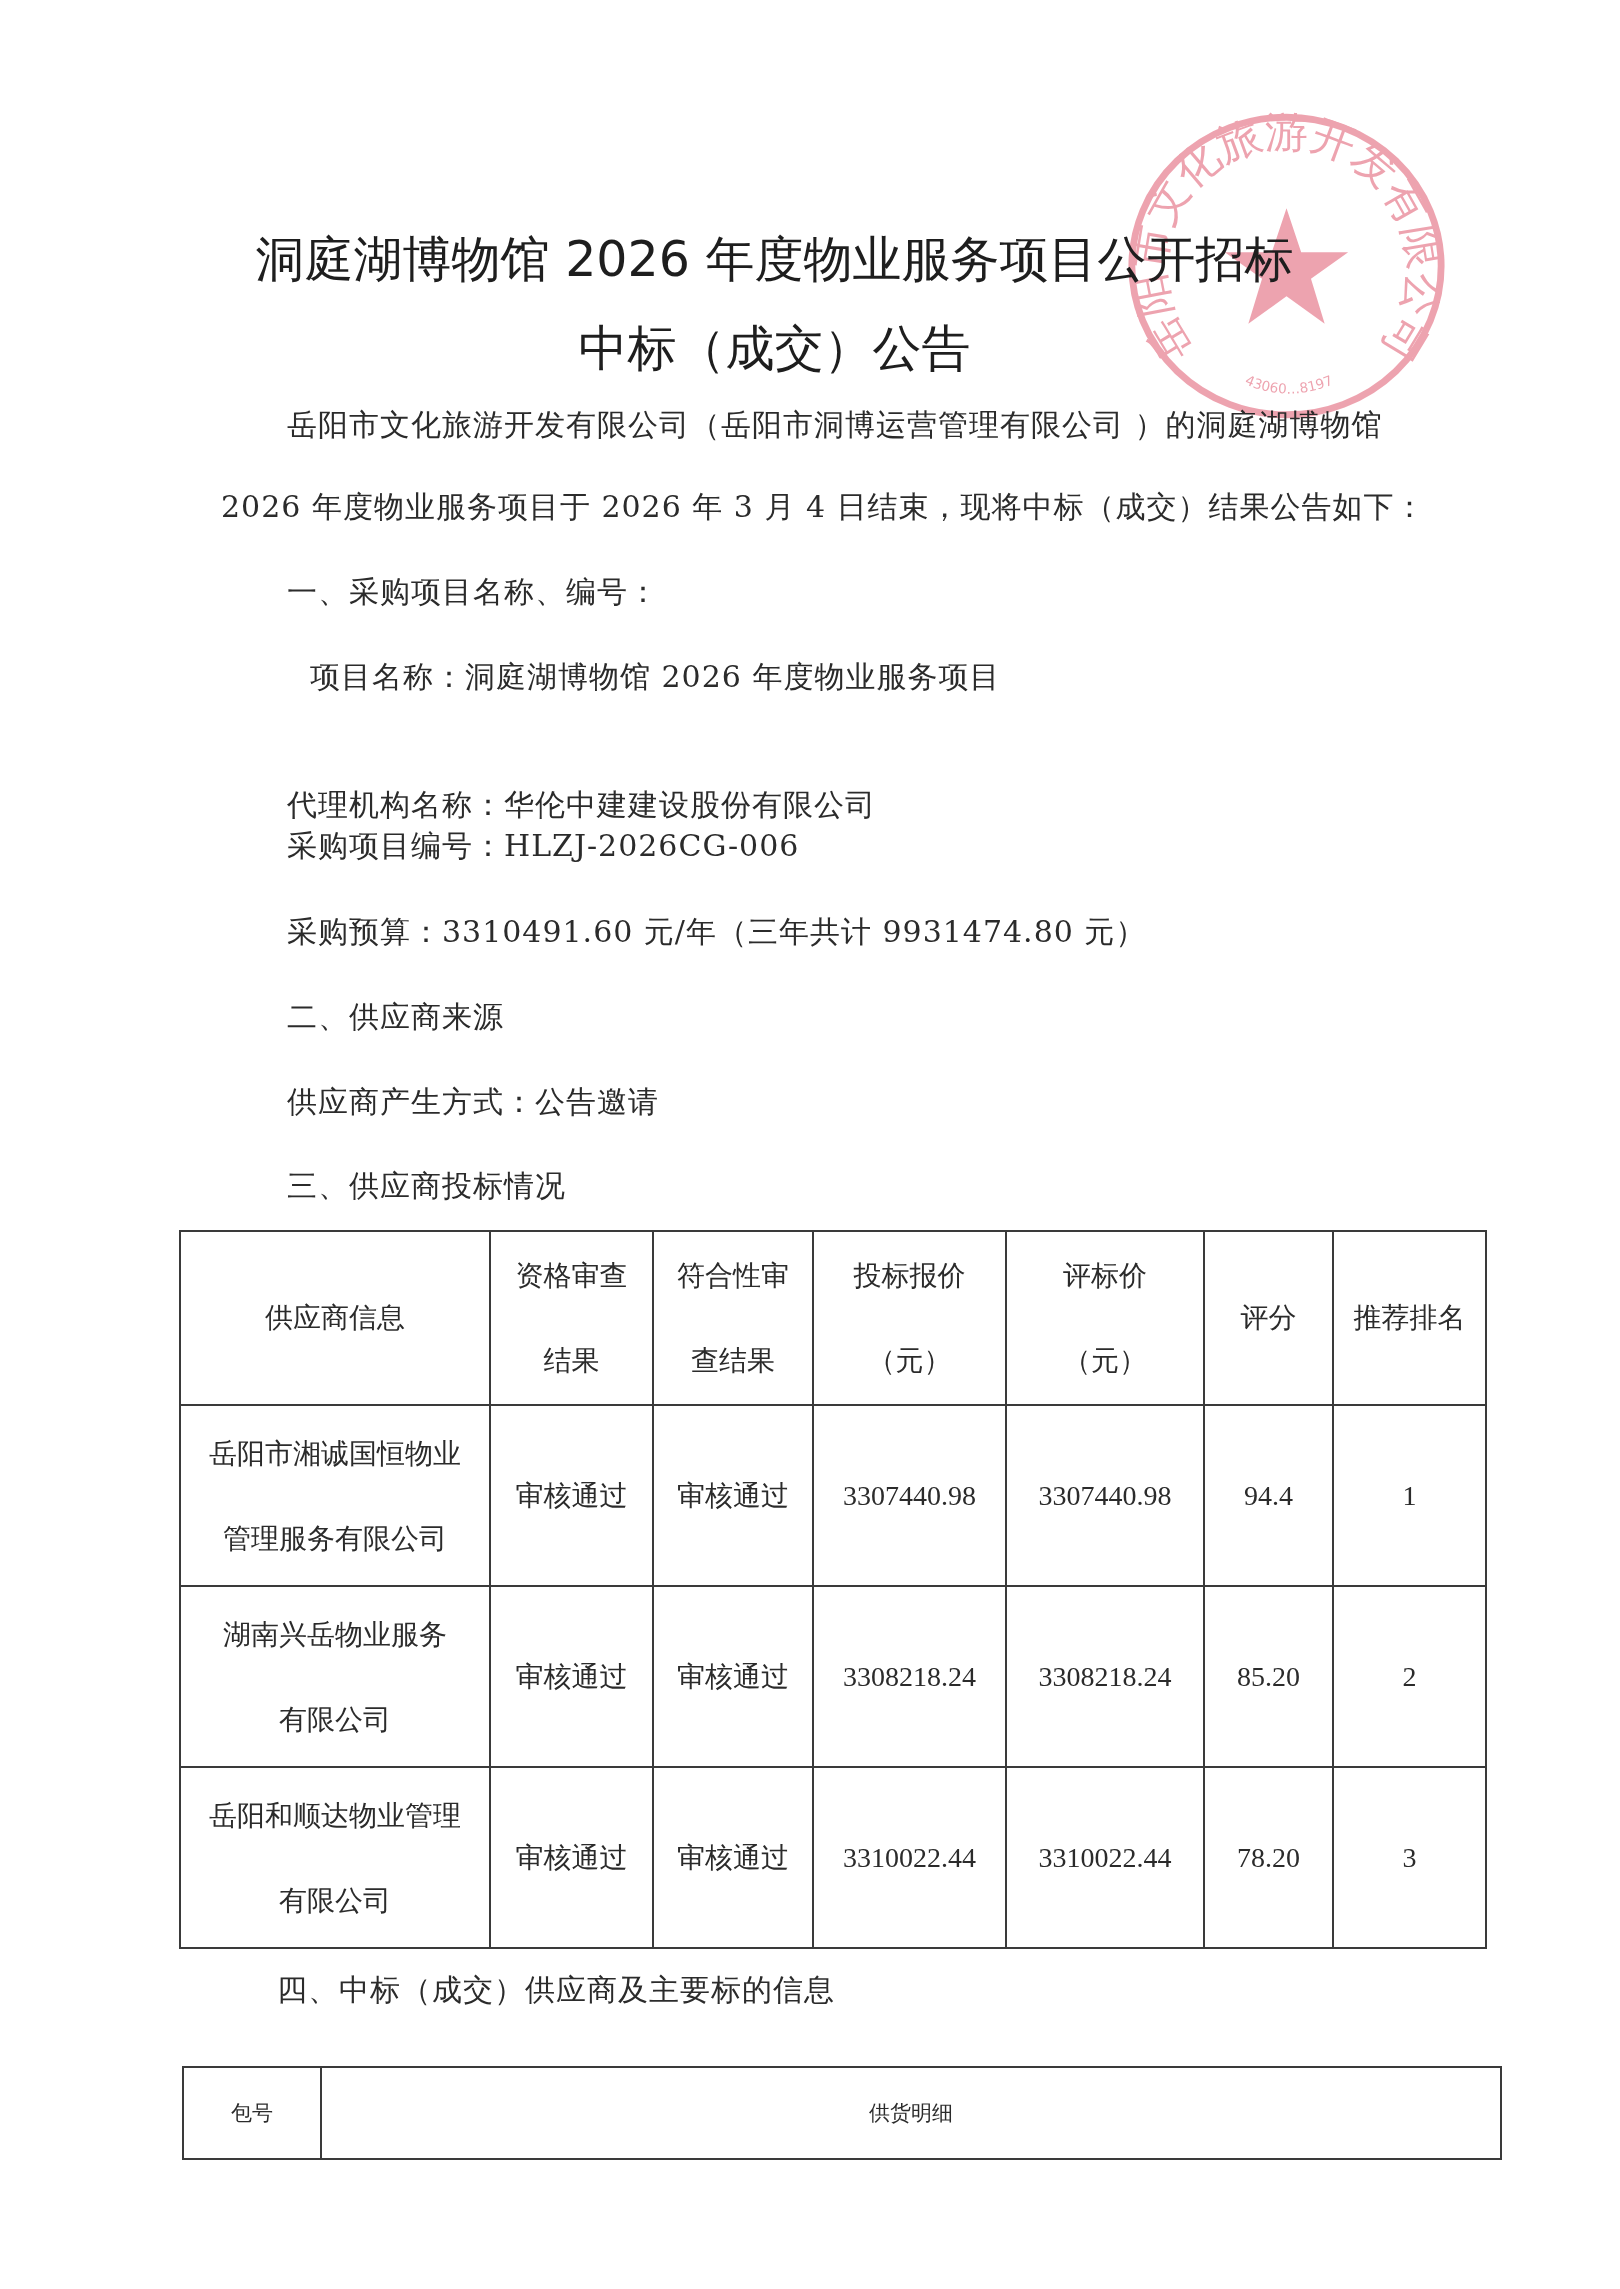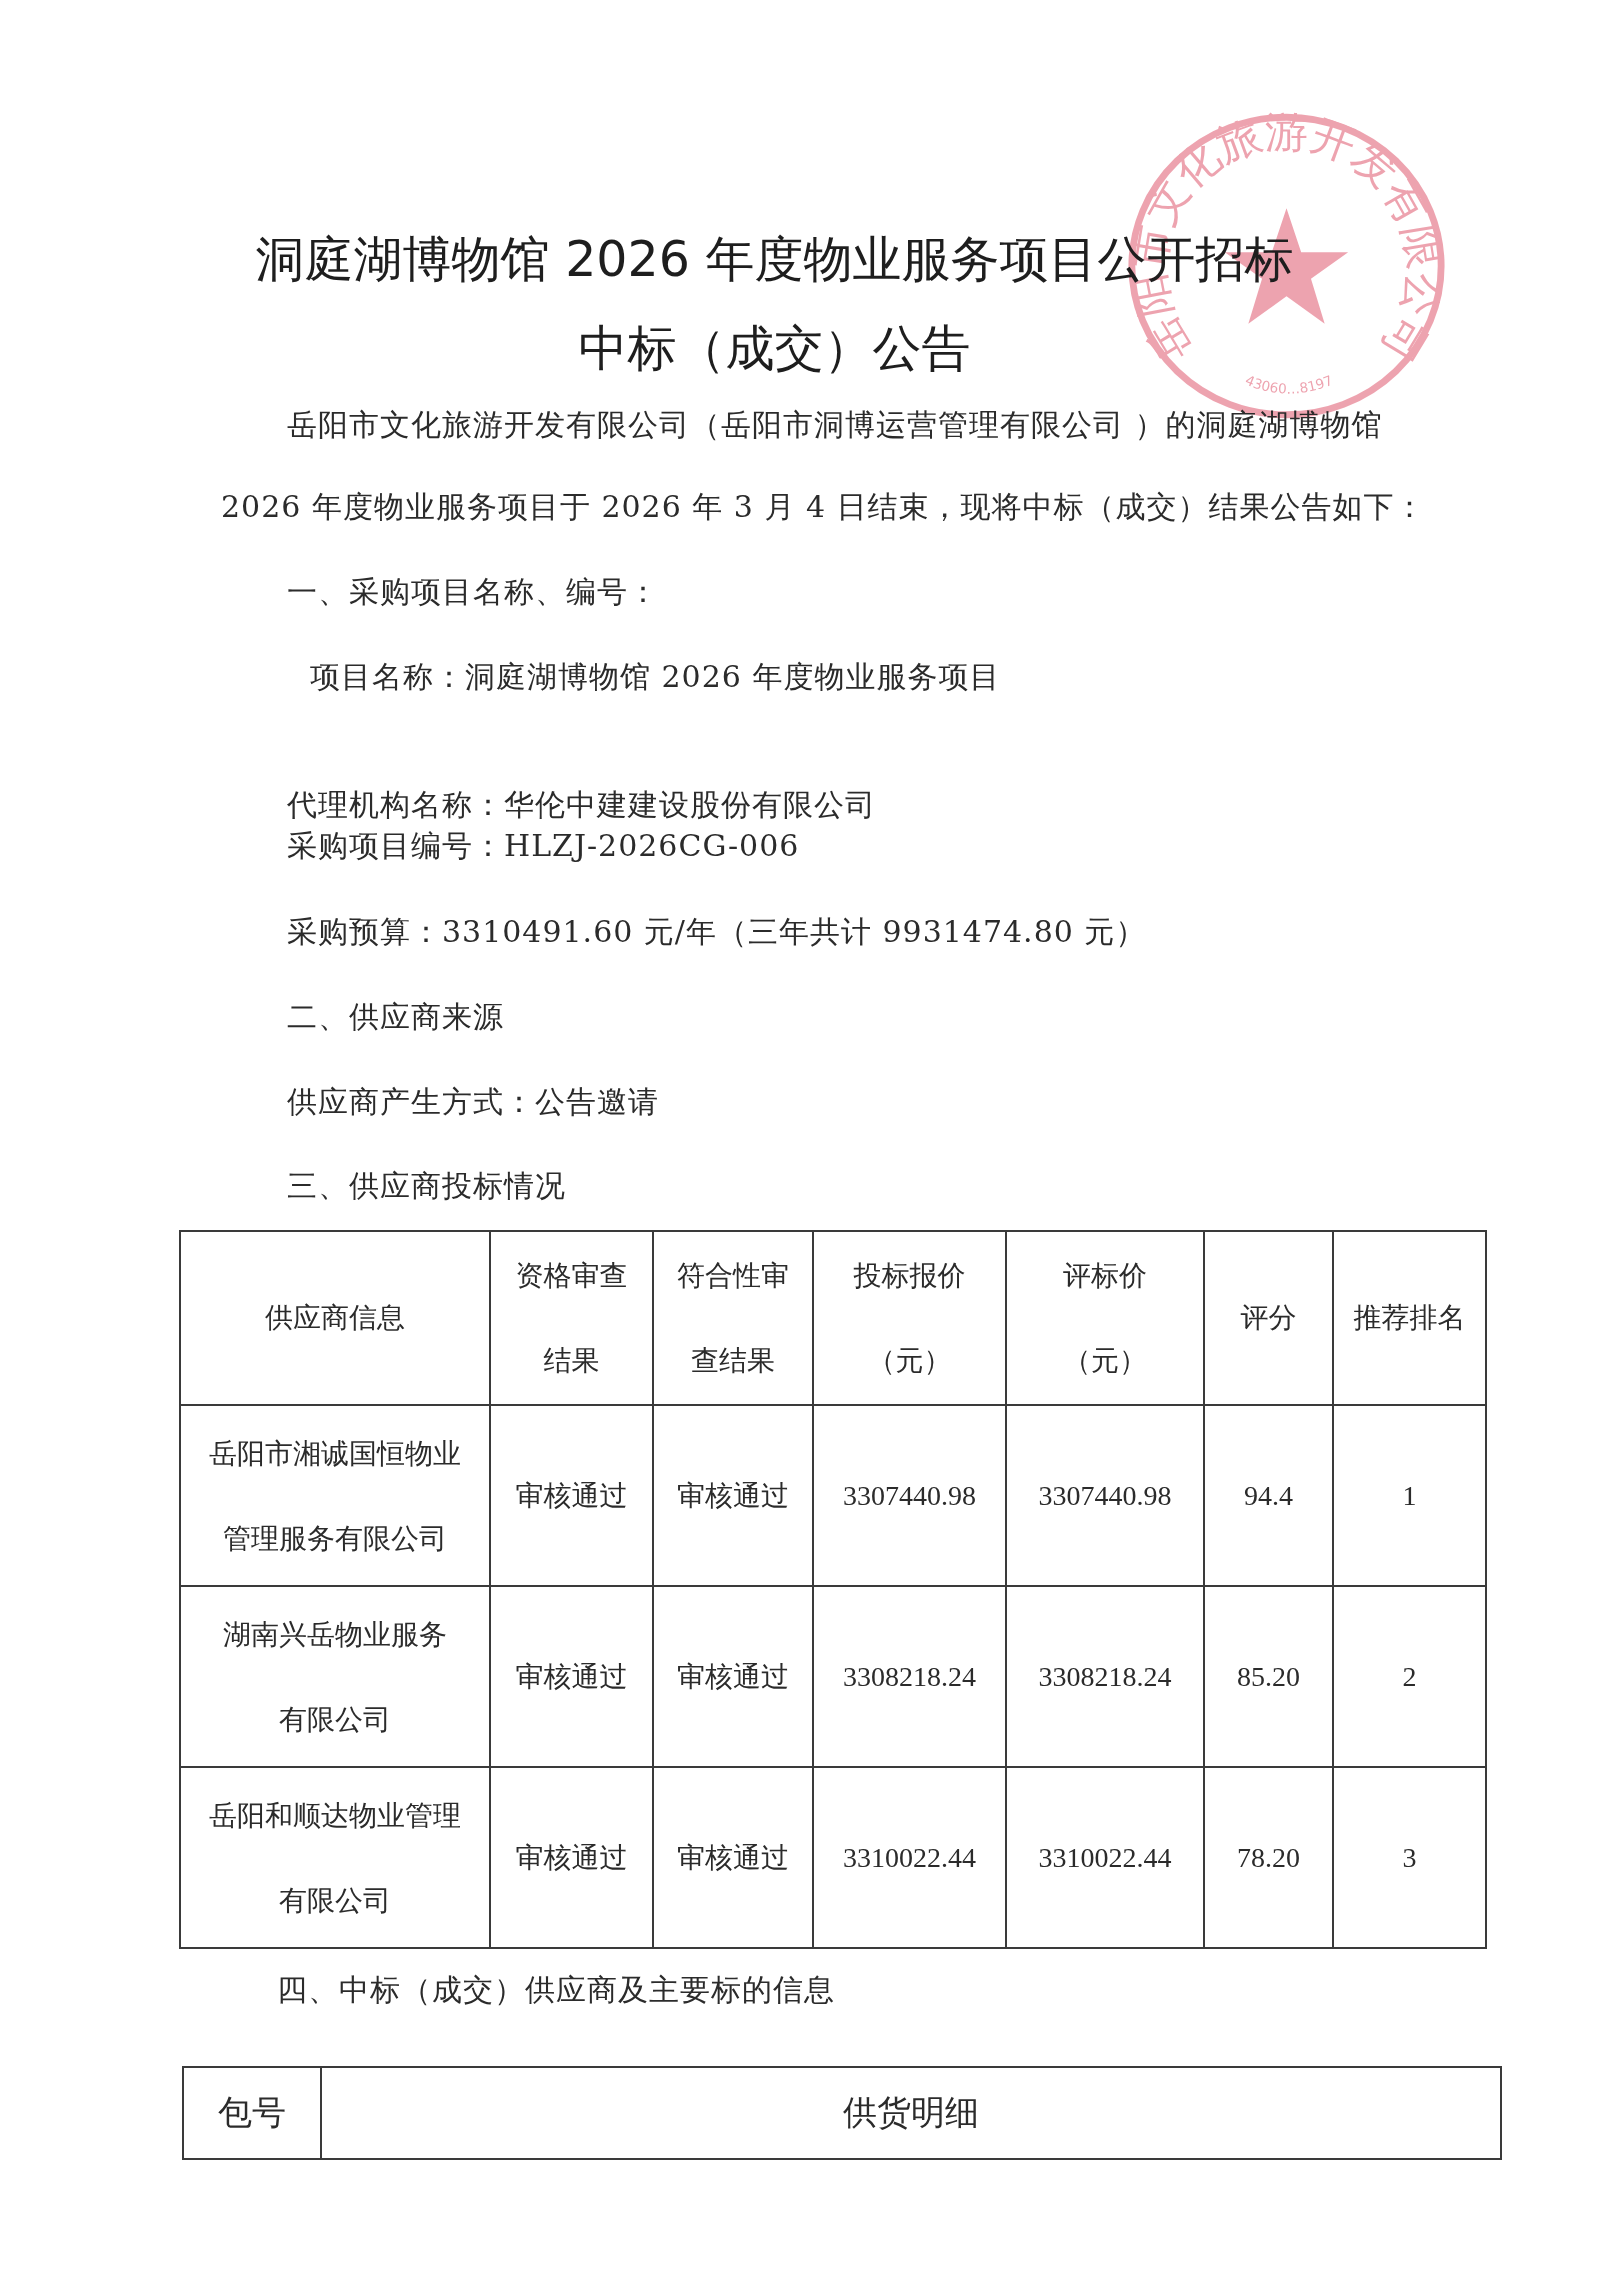--- a/index.html
+++ b/index.html
@@ -55,21 +55,21 @@
     }
     .cell-2line {
       line-height: 85px;
     }
     .cell-2line span { display: block; }
     .bids { left: 179px; top: 1230px; width: 1306px; }
     .bids .hdr td { height: 172px; }
     .bids .row td { height: 179px; }
 
     .pkg { left: 182px; top: 2066px; width: 1318px; }
-    .pkg td { height: 90px; font-size: 34px; border-radius: 19px; }
+    .pkg td { height: 90px; font-size: 21px; border-radius: 19px; }
 
     
     .seal {
       position: absolute;
       left: 1125px;
       top: 110px;
       width: 323px;
       height: 312px;
       pointer-events: none;
       opacity: 0.55;

